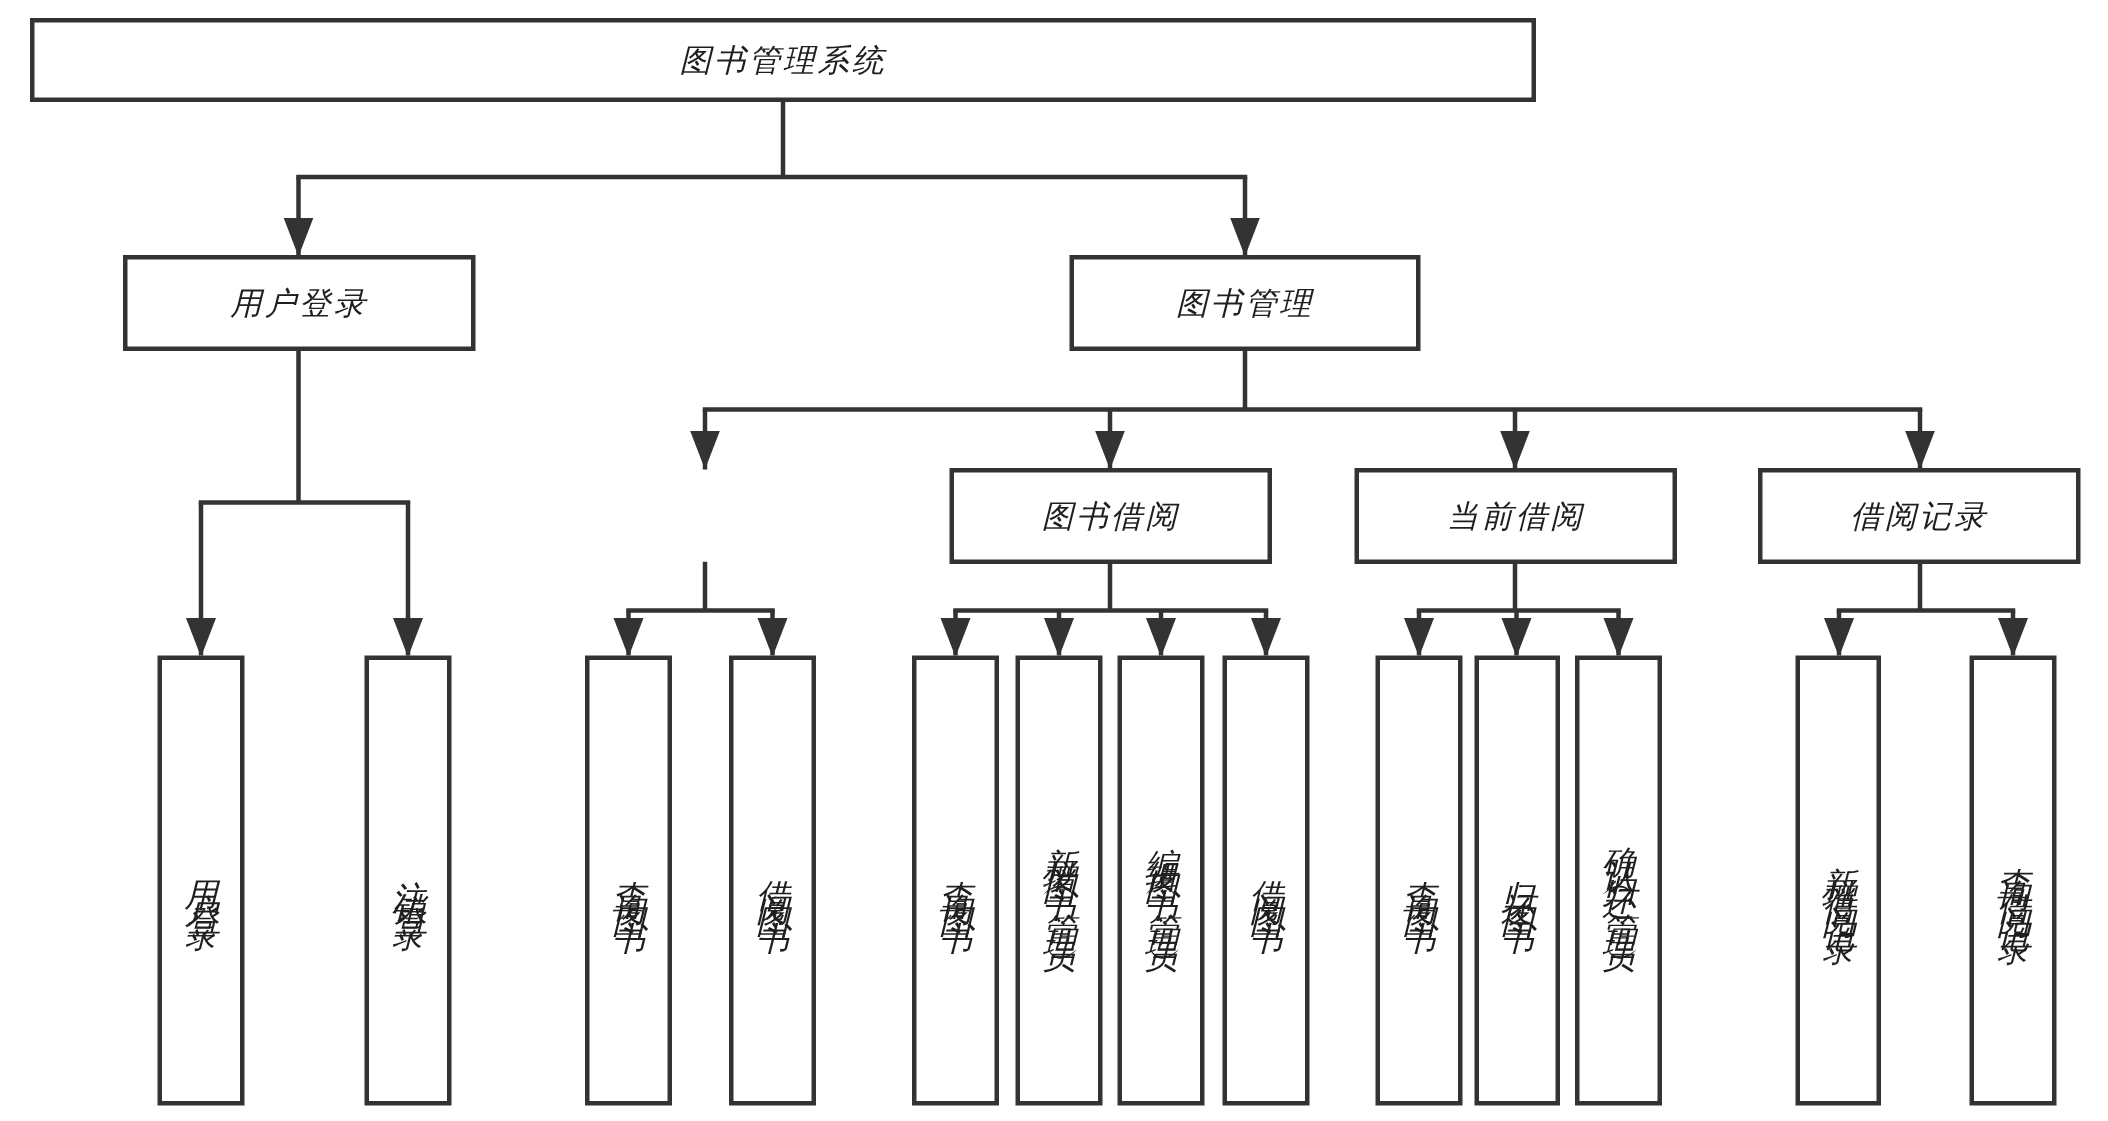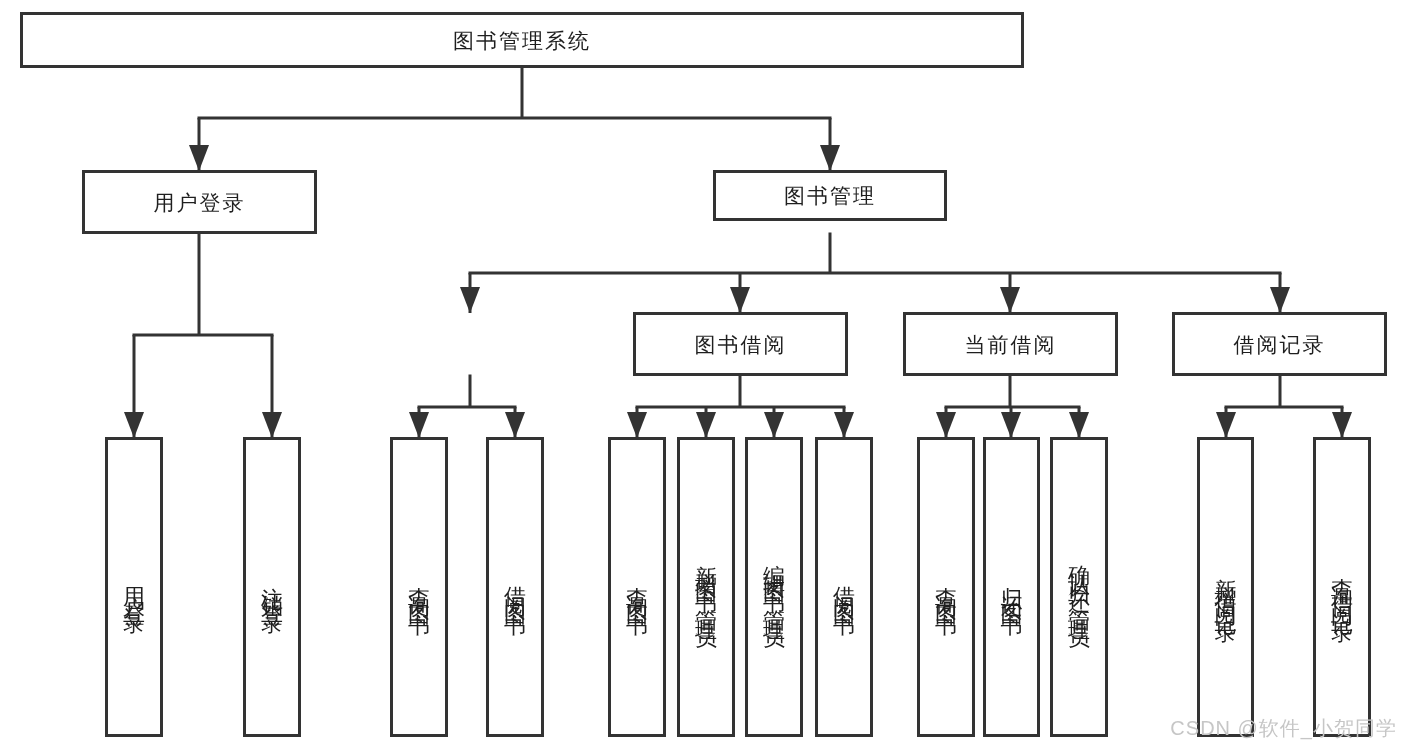--- a/index.html
+++ b/index.html
@@ -9,20 +9,21 @@
     --watermark:#c6c6c6;
     --background:#ffffff;
   }
   html,body{margin:0;padding:0;background:var(--background);}
   body{font-family:"Liberation Sans","DejaVu Sans",sans-serif;}
   .stage{
     position:relative;
     width:1405px;height:747px;
     background:var(--background);
     overflow:hidden;
+    font-style:italic;
   }
   .stage svg.links{
     position:absolute;left:0;top:0;z-index:0;
     color:var(--line);
   }
   .links path.link{
     stroke:currentColor;stroke-width:3;fill:none;stroke-linecap:square;
   }
   .links path.arrow{
     stroke:currentColor;stroke-width:3;fill:none;stroke-linecap:butt;
@@ -101,21 +102,21 @@
     <path class="arrow" d="M1342,407 V438" marker-end="url(#arrowhead)"></path>
   </svg>
 
   <div class="box h" style="left:20px;top:12px;width:1004px;height:56px">
     <span>图书管理系统</span>
   </div>
 
   <div class="box h" style="left:82px;top:170px;width:235px;height:64px">
     <span>用户登录</span>
   </div>
-  <div class="box h" style="left:713px;top:170px;width:234px;height:51px">
+  <div class="box h" style="left:713px;top:170px;width:234px;height:64px">
     <span>图书管理</span>
   </div>
 
   <div class="box h" style="left:903px;top:312px;width:215px;height:64px">
     <span>当前借阅</span>
   </div>
   <div class="box h" style="left:633px;top:312px;width:215px;height:64px">
     <span>图书借阅</span>
   </div>
   <div class="box h" style="left:1172px;top:312px;width:215px;height:64px">
@@ -159,14 +160,13 @@
     <span>确认归还（管理员）</span>
   </div>
 
   <div class="box v" style="left:1197px;top:437px;width:57px;height:300px">
     <span>新增借阅记录</span>
   </div>
   <div class="box v" style="left:1313px;top:437px;width:58px;height:300px">
     <span>查询借阅记录</span>
   </div>
 
-  <div class="watermark">CSDN @软件_小贺同学</div>
 </div>
 
 </body></html>

